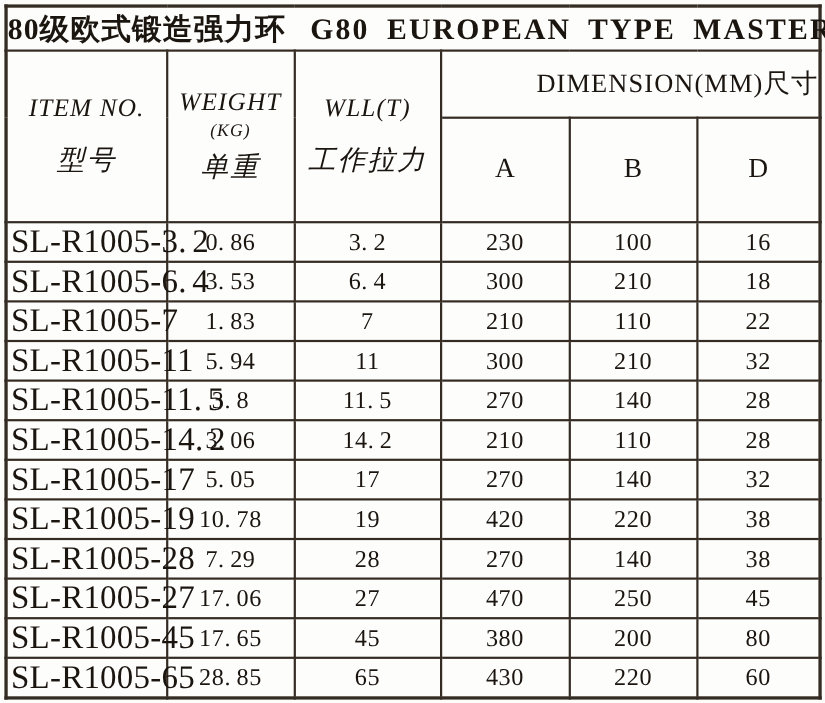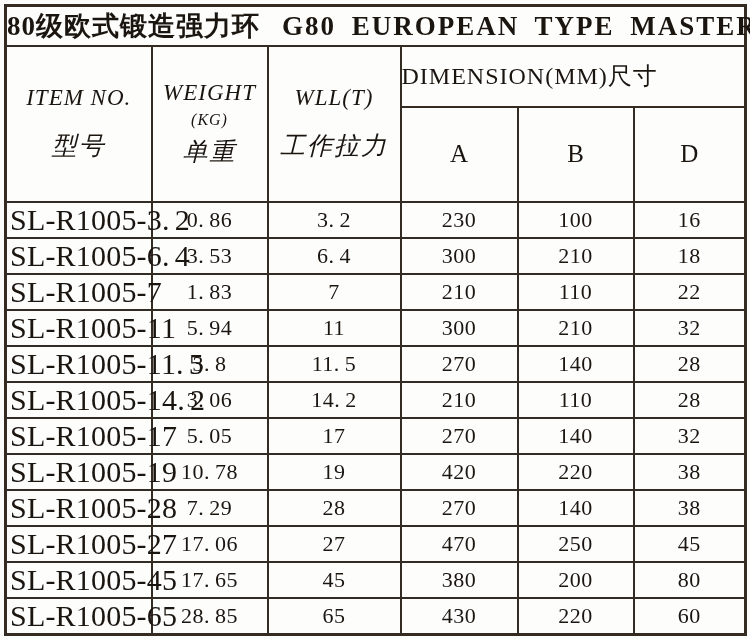--- a/index.html
+++ b/index.html
@@ -65,21 +65,21 @@
     letter-spacing: 1px;
   }
   .h-cn {
     font-size: 25px;
     margin-top: 6px;
     letter-spacing: 2px;
     white-space: nowrap;
   }
   .h-cn.wide-gap { margin-top: 18px; }
   td.dim-cell {
-    text-align: left;
+    text-align: right;
     font-size: 24px;
     letter-spacing: 1px;
     white-space: nowrap;
   }
   td.abd-cell {
     text-align: center;
     font-size: 25px;
   }
   
   tbody tr { height: 35px; }

